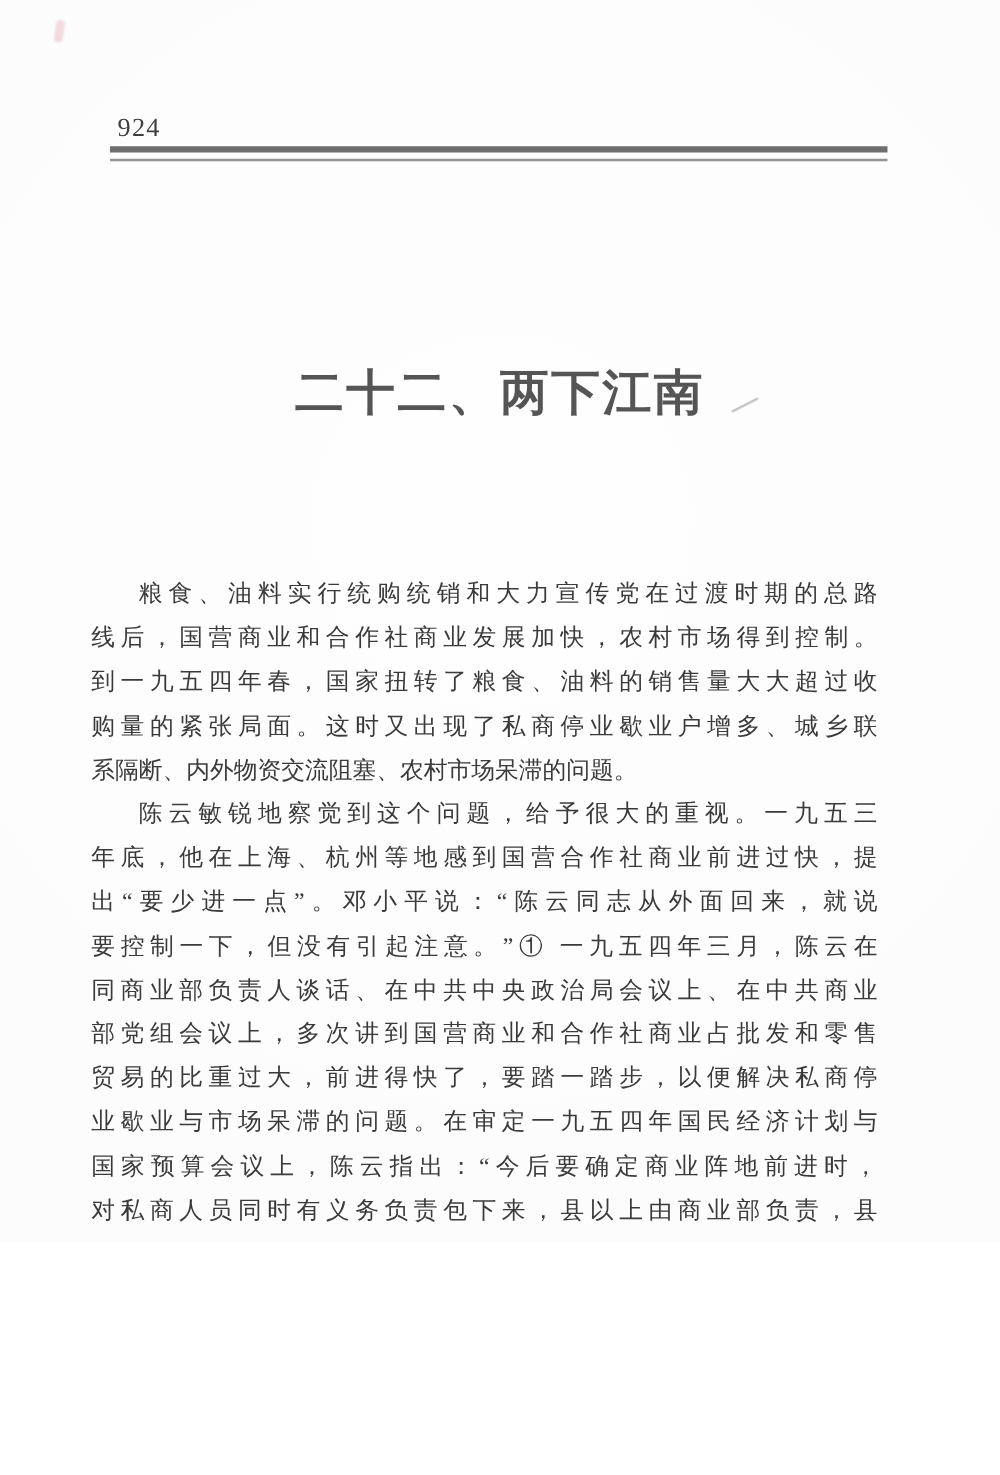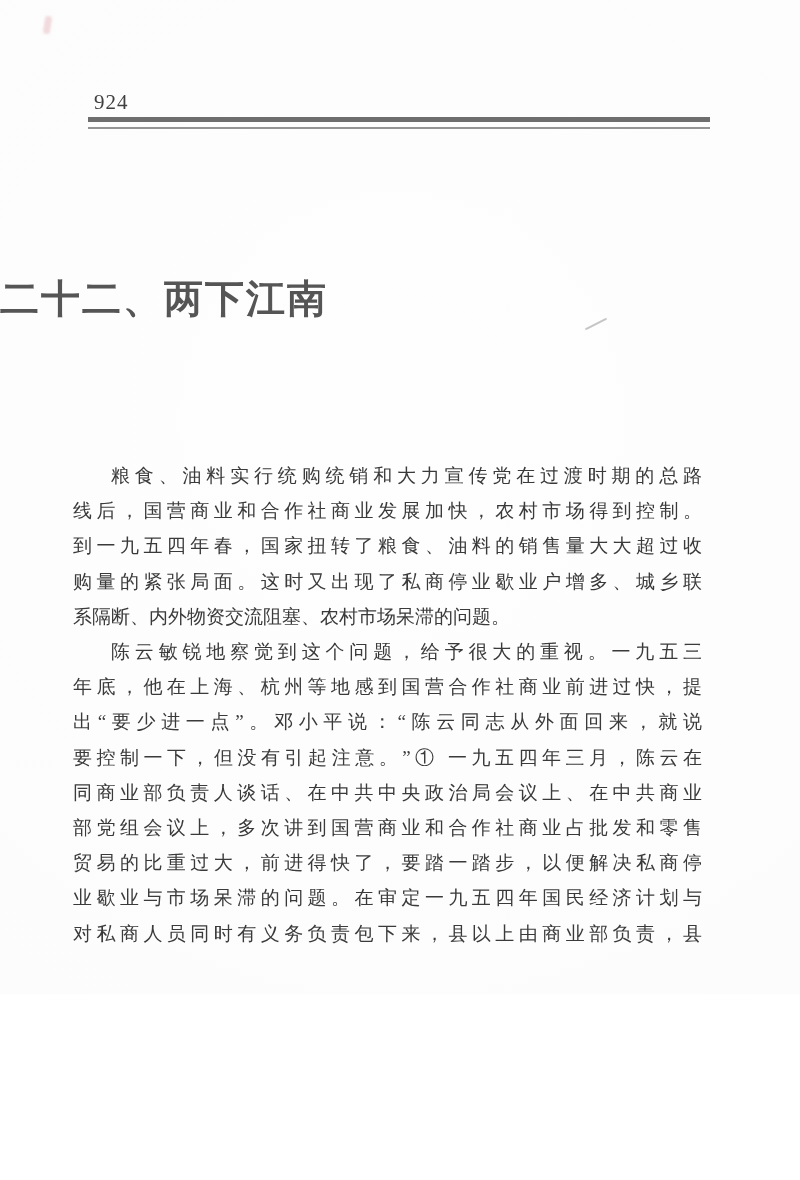--- a/index.html
+++ b/index.html
@@ -44,21 +44,21 @@
     position:absolute;left:88px;top:117px;width:622px;height:5px;
     background:var(--rule-dark);
   }
   .rule-thin{
     position:absolute;left:88px;top:127px;width:622px;height:2px;
     background:var(--rule-light);
   }
   
   .chapter-title{
     position:absolute;left:0;right:0;top:276px;
-    margin:0;text-align:left;
+    margin:16px;text-align:center;
     font-family:"Liberation Sans", sans-serif;
     font-weight:700;font-size:39px;line-height:46px;
     letter-spacing:2px;color:var(--title-ink);
   }
   
   .body-text{
     position:absolute;left:73px;top:458px;width:629px;
     font-size:19px;line-height:35.2px;color:var(--ink);
   }
   .line{
@@ -113,20 +113,21 @@
       <div class="line">购量的紧张局面。这时又出现了私商停业歇业户增多、城乡联</div>
       <div class="line short">系隔断、内外物资交流阻塞、农村市场呆滞的问题。</div>
       <div class="line indent">陈云敏锐地察觉到这个问题，给予很大的重视。一九五三</div>
       <div class="line">年底，他在上海、杭州等地感到国营合作社商业前进过快，提</div>
       <div class="line">出“要少进一点”。邓小平说：“陈云同志从外面回来，就说</div>
       <div class="line">要控制一下，但没有引起注意。”① 一九五四年三月，陈云在</div>
       <div class="line">同商业部负责人谈话、在中共中央政治局会议上、在中共商业</div>
       <div class="line">部党组会议上，多次讲到国营商业和合作社商业占批发和零售</div>
       <div class="line">贸易的比重过大，前进得快了，要踏一踏步，以便解决私商停</div>
       <div class="line">业歇业与市场呆滞的问题。在审定一九五四年国民经济计划与</div>
+      <div class="line">国家预算会议上，陈云指出：“今后要确定商业阵地前进时，</div>
       <div class="line">对私商人员同时有义务负责包下来，县以上由商业部负责，县</div>
     </main>
 
   <div class="footnote-rule"></div>
 
 
   <div class="page-footer">欢迎关注“学习理论”</div>
 
 </div>
 

